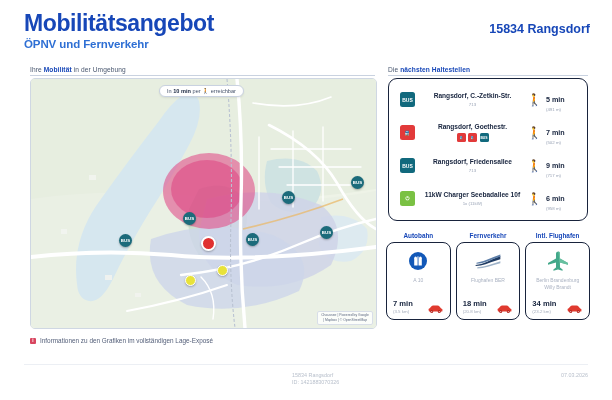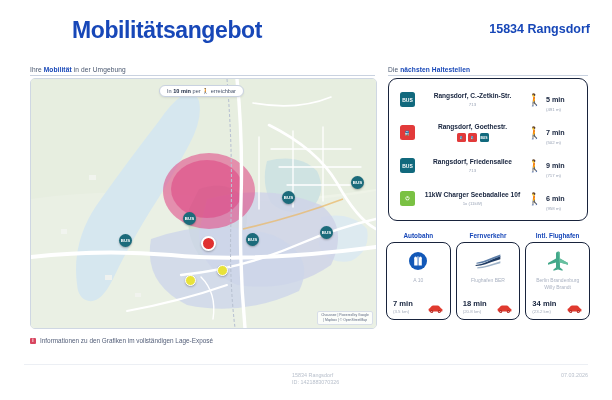--- a/index.html
+++ b/index.html
@@ -5,21 +5,21 @@
 <style>
   html,body{margin:0;padding:0;}
   body{
     width:612px;height:400px;overflow:hidden;background:#ffffff;
     font-family:"Liberation Sans","DejaVu Sans",sans-serif;
     color:#1b2a4a;-webkit-font-smoothing:antialiased;
   }
   .page{position:relative;width:612px;height:400px;}
 
   
-  .header{position:absolute;left:24px;top:17px;right:22px;height:46px;margin-left:48px;}
+  .header{position:absolute;left:24px;top:10px;right:22px;height:46px;}
   .title{font-size:23px;font-weight:700;color:#1747b8;letter-spacing:-.4px;line-height:26px;}
   .subtitle{font-size:11.5px;font-weight:700;color:#2e6fd4;margin-top:2px;letter-spacing:-.1px;}
   .plz{position:absolute;right:0;top:12px;font-size:12.5px;font-weight:700;color:#1747b8;}
 
   
   .cap{font-size:6.6px;color:#48566e;letter-spacing:.1px;}
   .cap b{color:#1747b8;font-weight:700;}
   .cap-rule{border-bottom:1px solid #c9d2e0;margin-top:2px;}
 
   .leftcap{position:absolute;left:30px;top:66px;width:345px;}
@@ -102,20 +102,21 @@
   .foot-r{position:absolute;right:24px;top:2px;font-size:5.4px;color:#b9c0cc;}
   .divider{position:absolute;left:24px;right:24px;top:364px;border-top:1px solid #eceff4;}
 </style>
 </head>
 <body>
 
 <div class="page">
 
   <div class="header">
     <div class="title">Mobilitätsangebot</div>
+    <div class="subtitle">ÖPNV und Fernverkehr</div>
   </div>
   <div class="plz" style="left:auto;right:22px;top:22px;position:absolute;">15834 Rangsdorf</div>
 
   <div class="leftcap">
     <div class="cap">
       <span>Ihre </span><b>Mobilität</b><span> in der Umgebung</span>
     </div>
     <div class="cap-rule"></div>
   </div>
 

